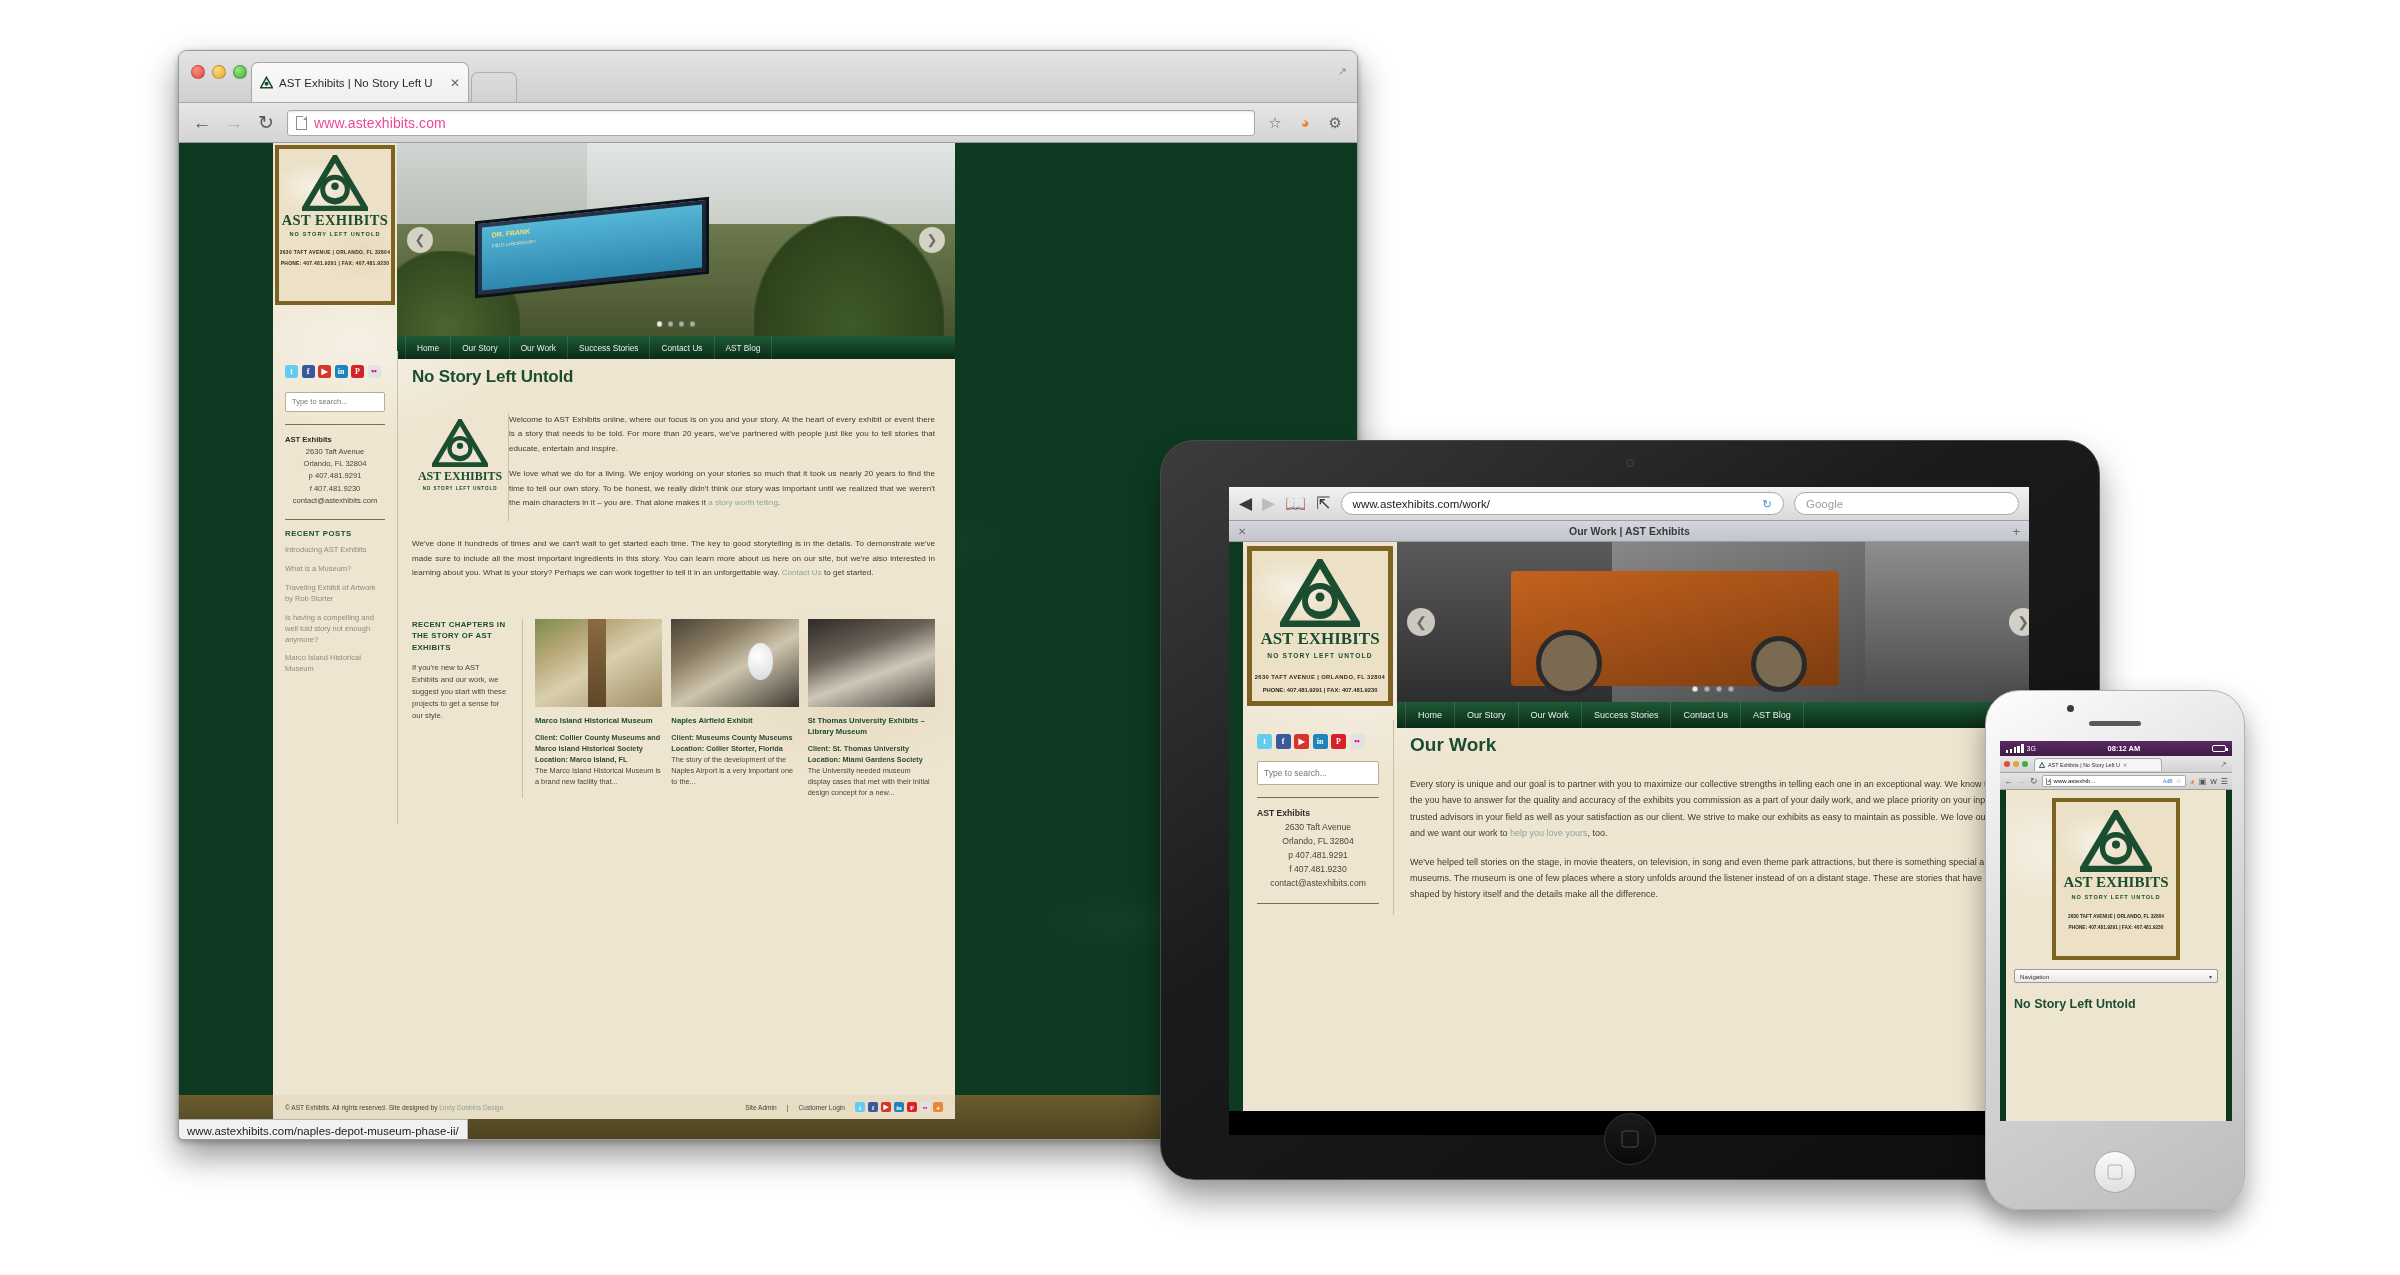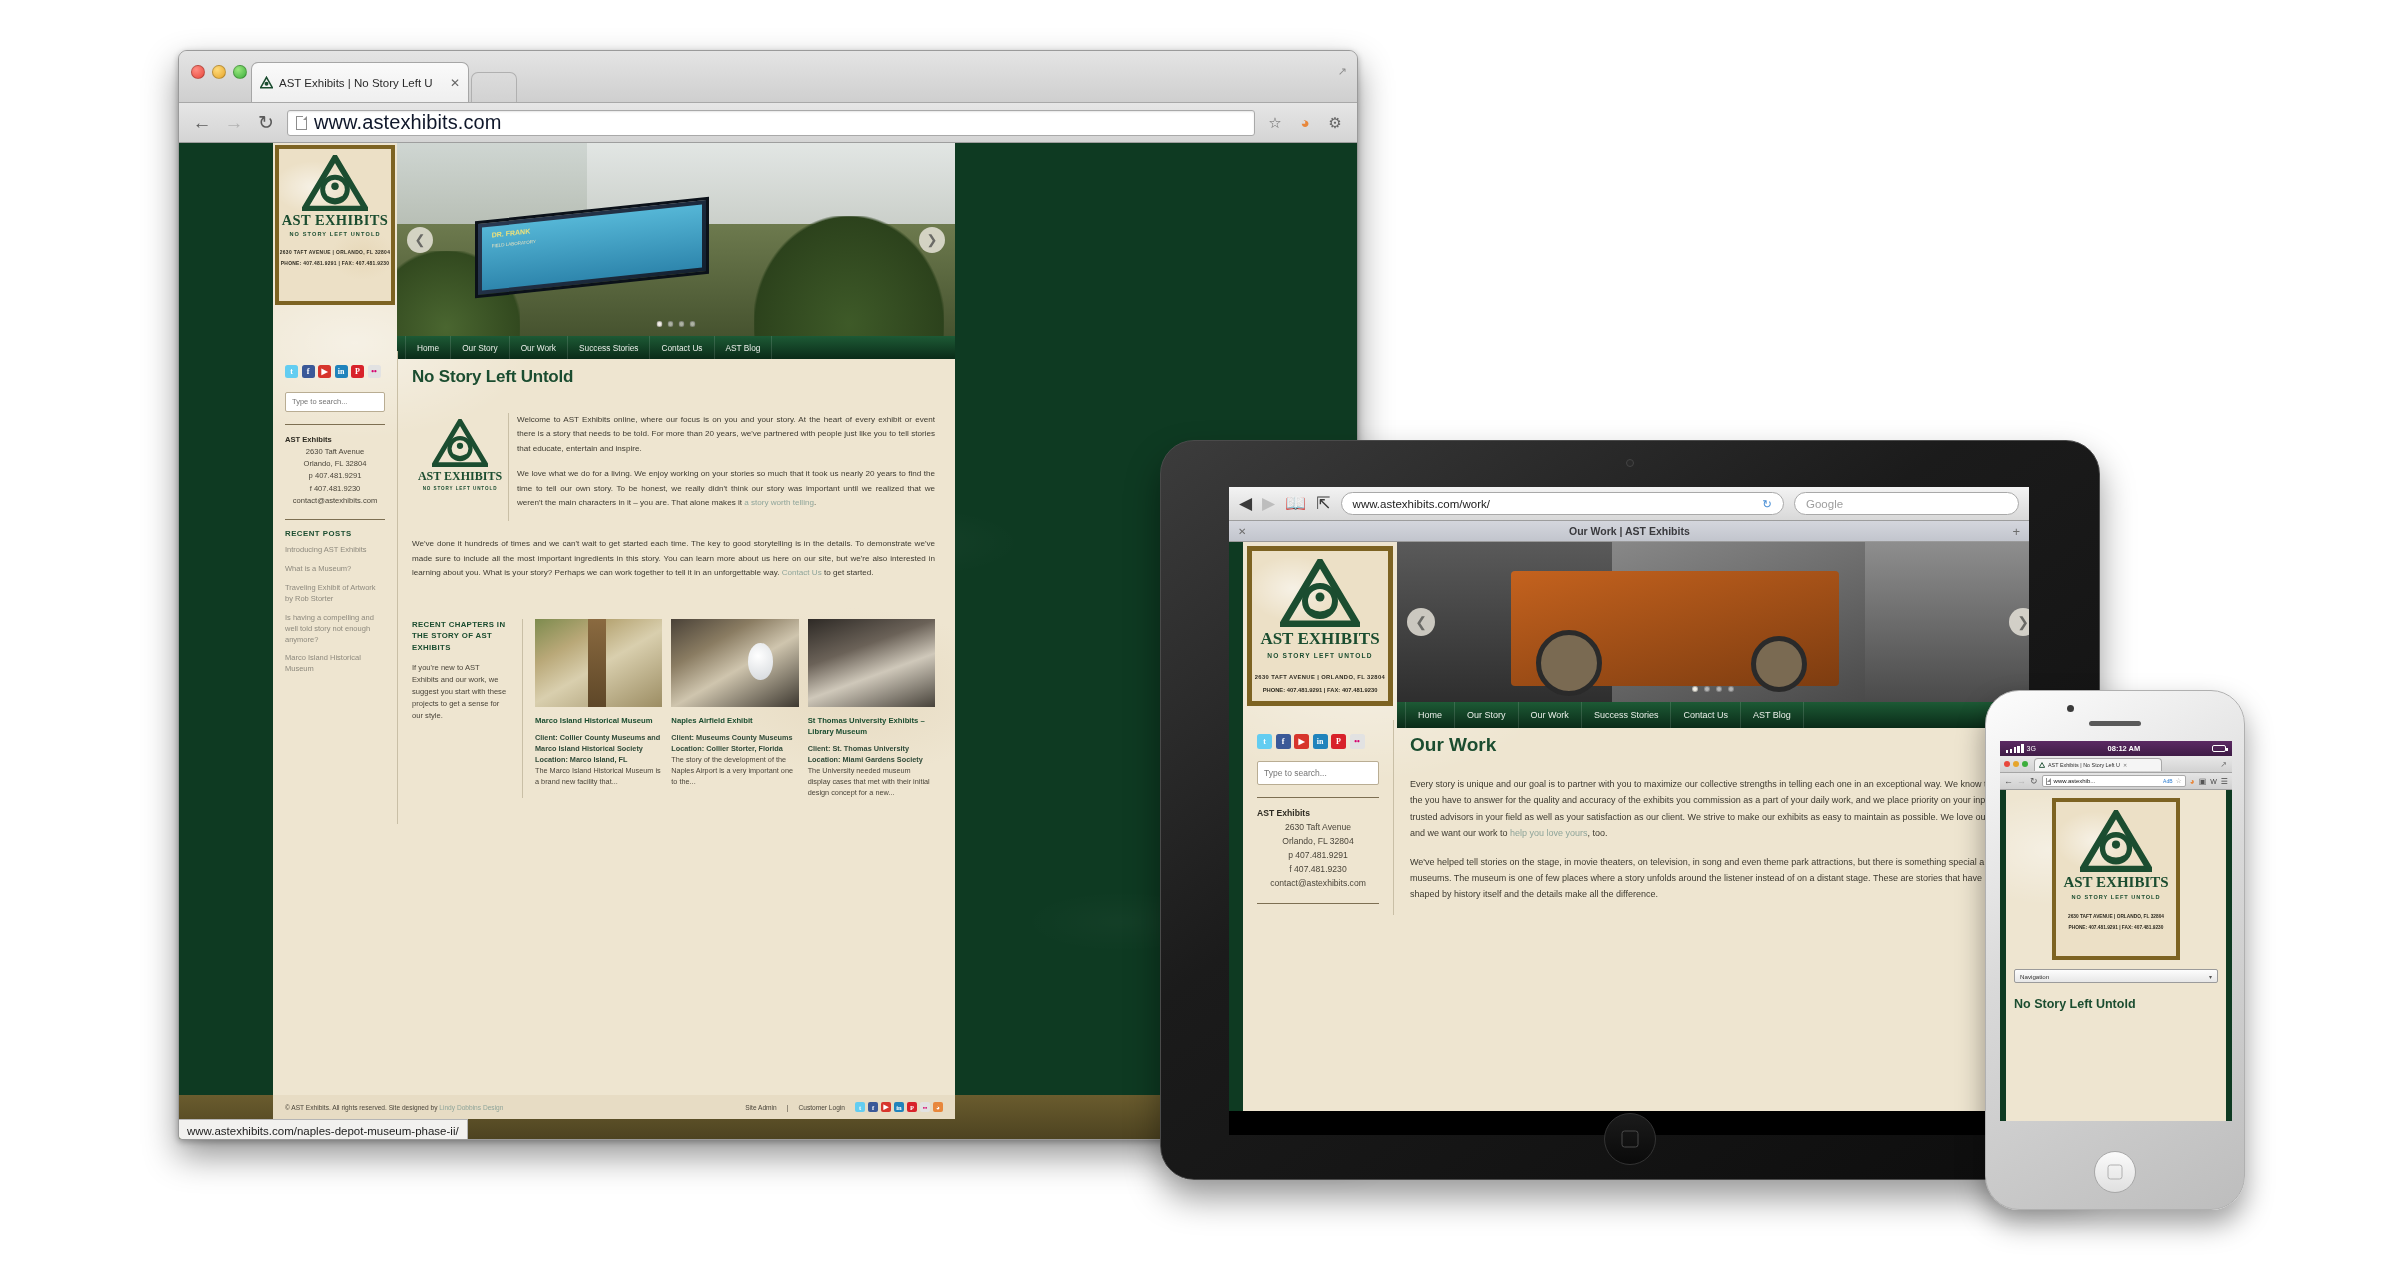--- a/index.html
+++ b/index.html
@@ -48,21 +48,21 @@
   }
   .navbtn { font-size:19px; color:#5a5a5a; width:22px; text-align:center; }
   .navbtn.dim { color:#b2b2b2; }
   .omnibox {
     flex:1; height:26px; background:#fff; border:1px solid #a9a9a9; border-radius:3px;
     display:flex; align-items:center; padding:0 8px; gap:7px;
     box-shadow: inset 0 1px 2px rgba(0,0,0,.10);
   }
   .page-ic { width:11px;height:14px;border:1px solid #8d8d8d;background:#fff; position:relative; }
   .page-ic:after{content:'';position:absolute;right:-1px;top:-1px;border-left:4px solid #fff;border-bottom:4px solid #8d8d8d;}
-  .url-txt { font-size:20px; color:#0f172a; letter-spacing:.1px; }
+  .url-txt { font-size:14px; color:#ec4899; letter-spacing:.1px; }
   .tb-ic { width:20px; text-align:center; font-size:15px; color:#666; }
   .tb-ic.rss { color:#e8873b; }
 
   .viewport { position:relative; width:100%; height:998px; background:#0e3a22; overflow:hidden; }
   .vp-texture {
     position:absolute; inset:0;
     background:
       radial-gradient(ellipse 120px 40px at 20% 18%, rgba(255,255,255,.035), transparent 70%),
       radial-gradient(ellipse 160px 50px at 62% 40%, rgba(255,255,255,.030), transparent 70%),
       radial-gradient(ellipse 100px 36px at 35% 62%, rgba(255,255,255,.028), transparent 70%),
@@ -159,21 +159,21 @@
   .sb-h { font-size:7.8px; font-weight:bold; color:#1b4d30; letter-spacing:.5px; margin-bottom:7px; }
   .sb-link { font-size:7.5px; color:#8e8a7e; line-height:1.45; margin-bottom:8px; display:block; }
 
   .content { flex:1; padding:16px 20px 0 14px; border-left:1px solid #c9bfa6; }
   .pg-title { font-size:17px; font-weight:bold; color:#1b4d30; letter-spacing:-.2px; margin-bottom:26px; }
   .intro { display:flex; gap:0; }
   .intro-logo { width:96px; flex:none; display:flex; flex-direction:column; align-items:center; padding-top:6px; }
   .intro-mark { width:56px; height:48px; }
   .intro-name { font-family:"Liberation Serif",serif; font-weight:bold; font-size:12px; color:#1b4d30; margin-top:2px; }
   .intro-tag { font-size:4.6px; font-weight:bold; color:#1b4d30; letter-spacing:.9px; margin-top:2px; }
-  .intro-txt { flex:1; border-left:1px solid #c9bfa6; padding-left:8px; }
+  .intro-txt { flex:1; border-left:1px solid #c9bfa6; padding-left:0; }
   .p { font-size:8.1px; color:#3d3a30; line-height:1.78; text-align:justify; margin-bottom:11px; }
   .lnk { color:#8fa59a; }
   .p-wide { font-size:8.1px; color:#3d3a30; line-height:1.78; text-align:justify; margin-top:16px; }
 
   .chapters { display:flex; margin-top:38px; padding-bottom:26px; }
   .ch-left { width:110px; flex:none; padding-right:14px; }
   .ch-h { font-size:7.8px; font-weight:bold; color:#1b4d30; letter-spacing:.35px; line-height:1.5; margin-bottom:8px; }
   .ch-p { font-size:7.6px; color:#4a453a; line-height:1.58; }
   .ch-cards { flex:1; display:flex; gap:9px; border-left:1px solid #c9bfa6; padding-left:12px; }
   .card { flex:1; }

